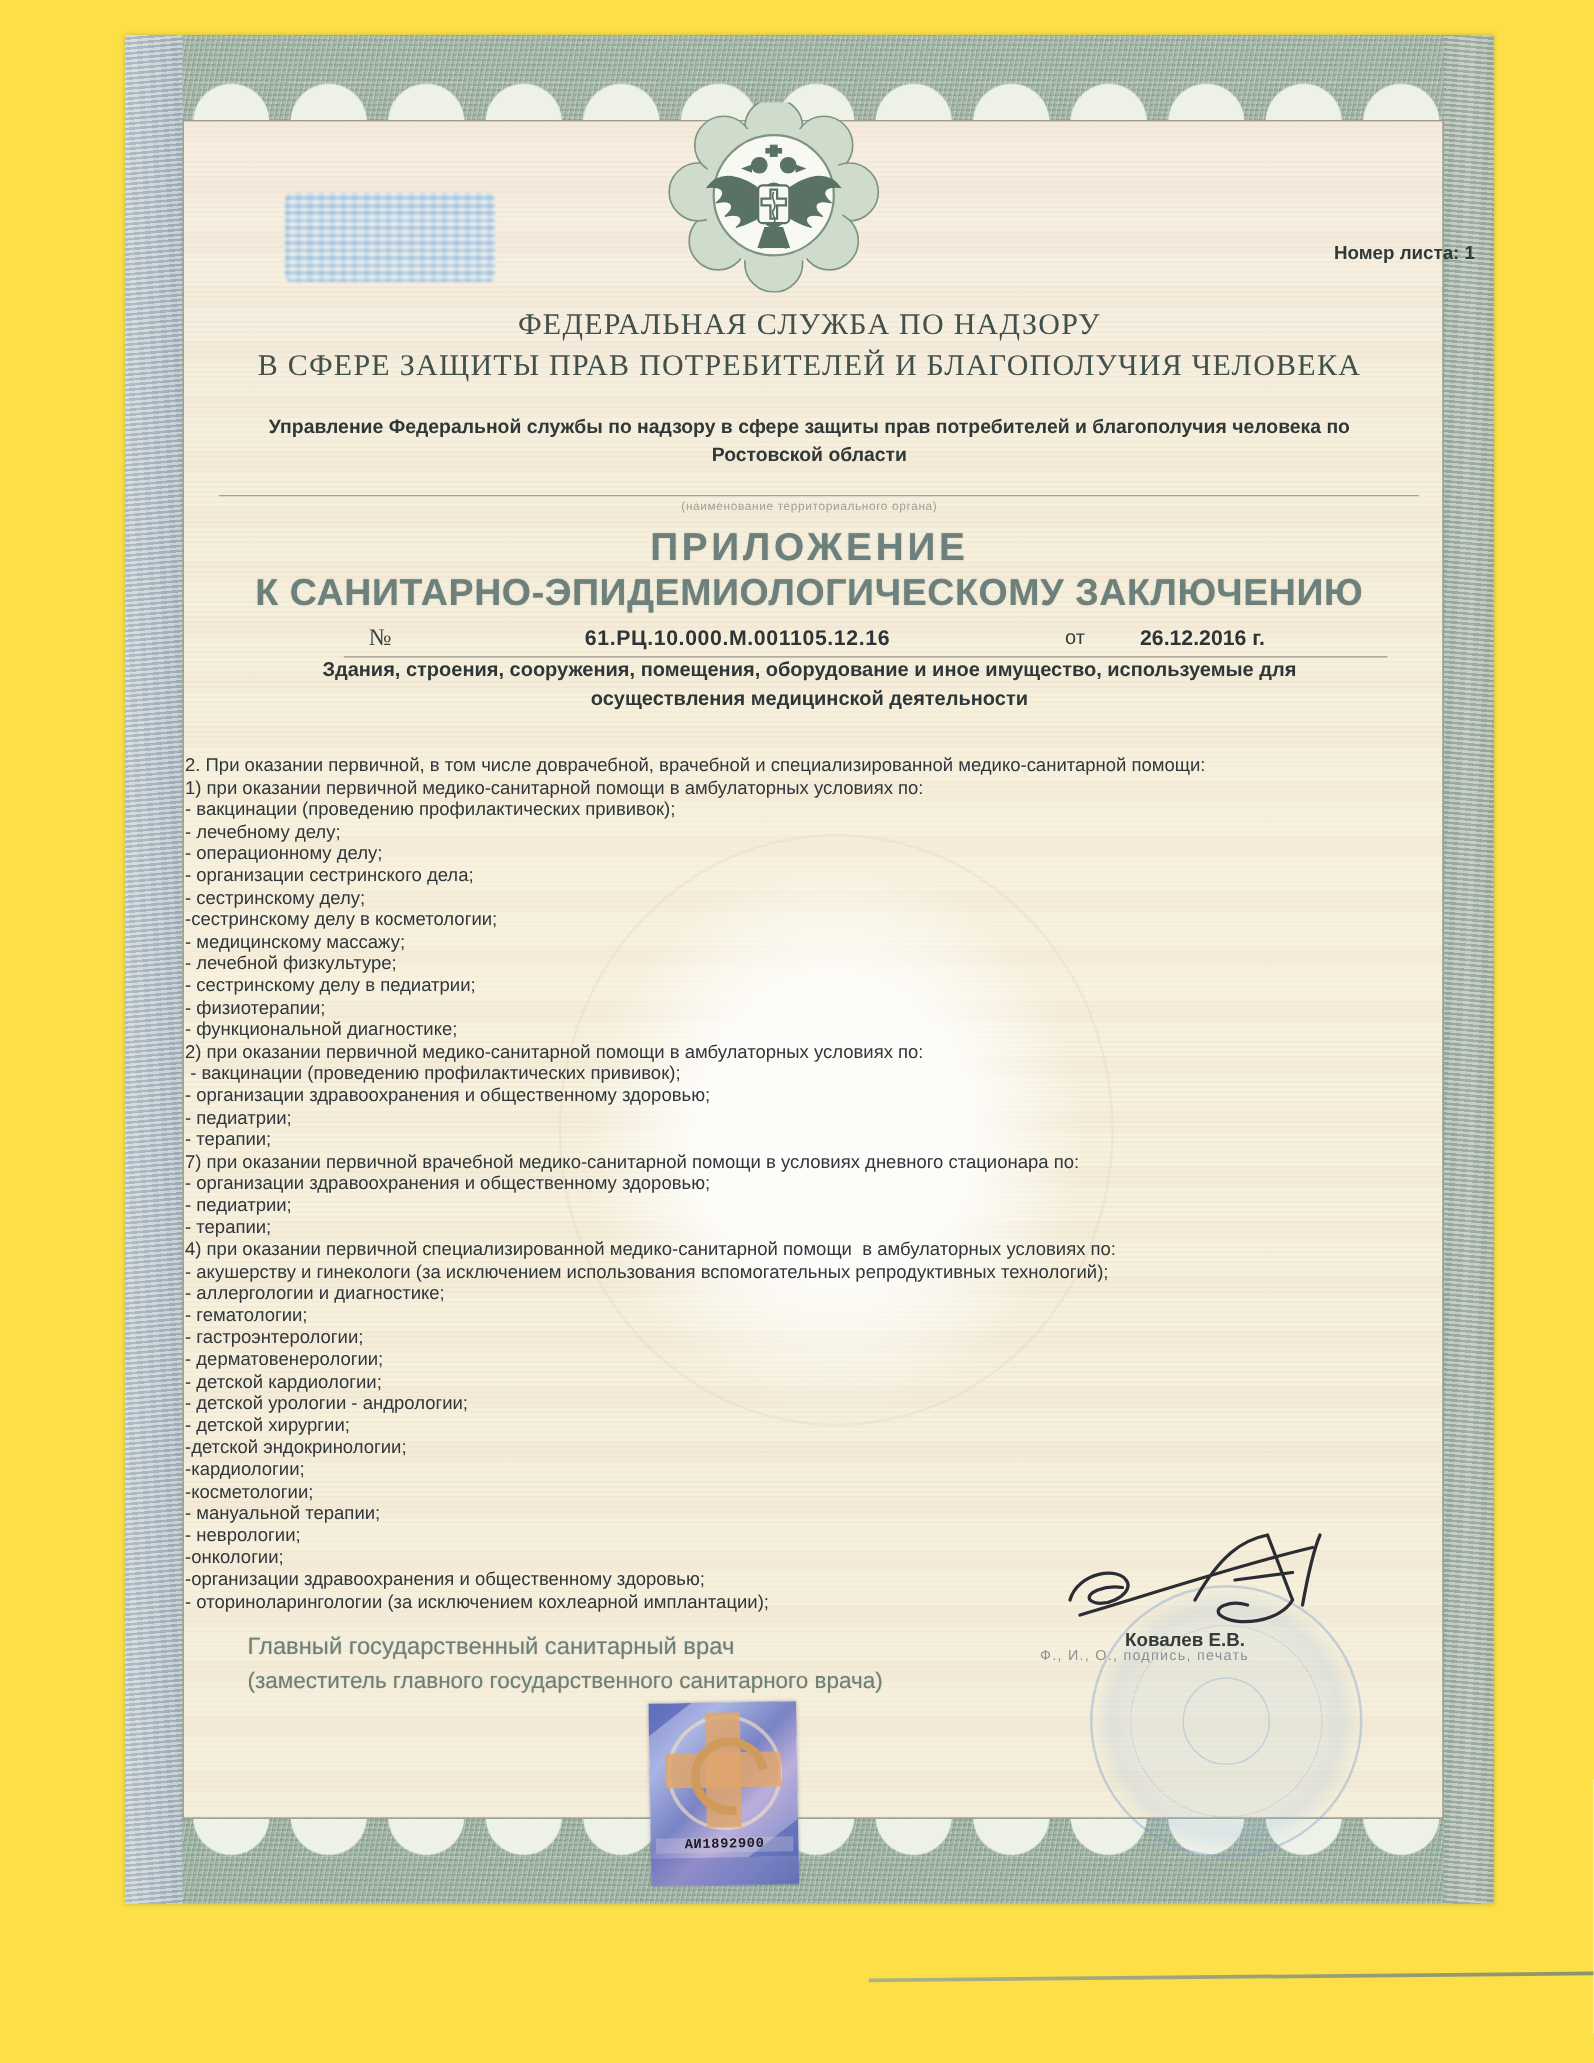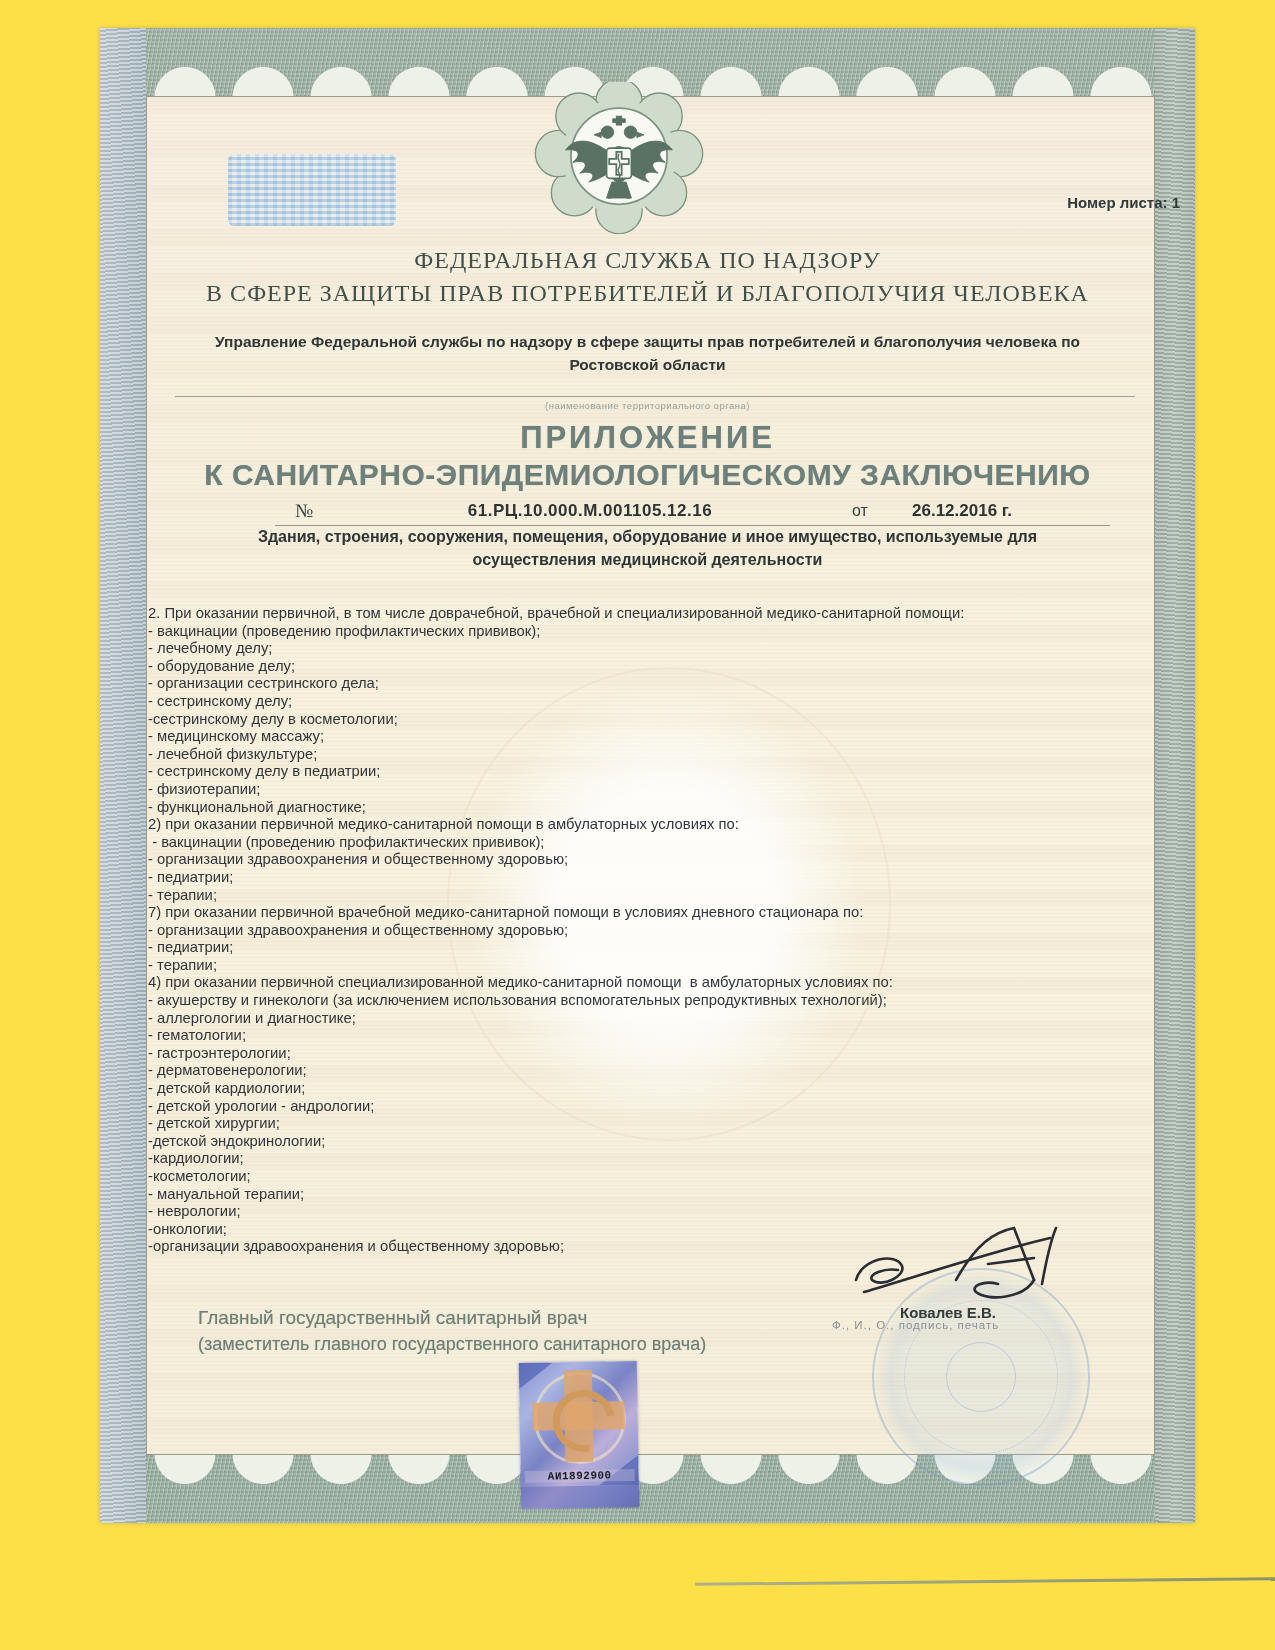--- a/index.html
+++ b/index.html
@@ -183,23 +183,24 @@
       <span class="num-ot">от</span>
       <span class="num-date">26.12.2016 г.</span>
       <div class="num-underline"></div>
     </div>
 
     <div class="subject subject1">Здания, строения, сооружения, помещения, оборудование и иное имущество, используемые для</div>
     <div class="subject subject2">осуществления медицинской деятельности</div>
 
     <div class="body-list">
         <div class="line">2. При оказании первичной, в том числе доврачебной, врачебной и специализированной медико-санитарной помощи:</div>
+        <div class="line">1) при оказании первичной медико-санитарной помощи в амбулаторных условиях по:</div>
         <div class="line">- вакцинации (проведению профилактических прививок);</div>
         <div class="line">- лечебному делу;</div>
-        <div class="line">- оборудование делу;</div>
+        <div class="line">- операционному делу;</div>
         <div class="line">- организации сестринского дела;</div>
         <div class="line">- сестринскому делу;</div>
         <div class="line">-сестринскому делу в косметологии;</div>
         <div class="line">- медицинскому массажу;</div>
         <div class="line">- лечебной физкультуре;</div>
         <div class="line">- сестринскому делу в педиатрии;</div>
         <div class="line">- физиотерапии;</div>
         <div class="line">- функциональной диагностике;</div>
         <div class="line">2) при оказании первичной медико-санитарной помощи в амбулаторных условиях по:</div>
         <div class="line"> - вакцинации (проведению профилактических прививок);</div>
@@ -219,20 +220,21 @@
         <div class="line">- детской кардиологии;</div>
         <div class="line">- детской урологии - андрологии;</div>
         <div class="line">- детской хирургии;</div>
         <div class="line">-детской эндокринологии;</div>
         <div class="line">-кардиологии;</div>
         <div class="line">-косметологии;</div>
         <div class="line">- мануальной терапии;</div>
         <div class="line">- неврологии;</div>
         <div class="line">-онкологии;</div>
         <div class="line">-организации здравоохранения и общественному здоровью;</div>
+        <div class="line">- оториноларингологии (за исключением кохлеарной имплантации);</div>
       </div>
 
     <div class="foot-label foot1">Главный государственный санитарный врач</div>
     <div class="foot-label foot2">(заместитель главного государственного санитарного врача)</div>
 
     <div class="seal">
       <div class="seal-inner"></div>
       <div class="seal-core"></div>
     </div>
 

